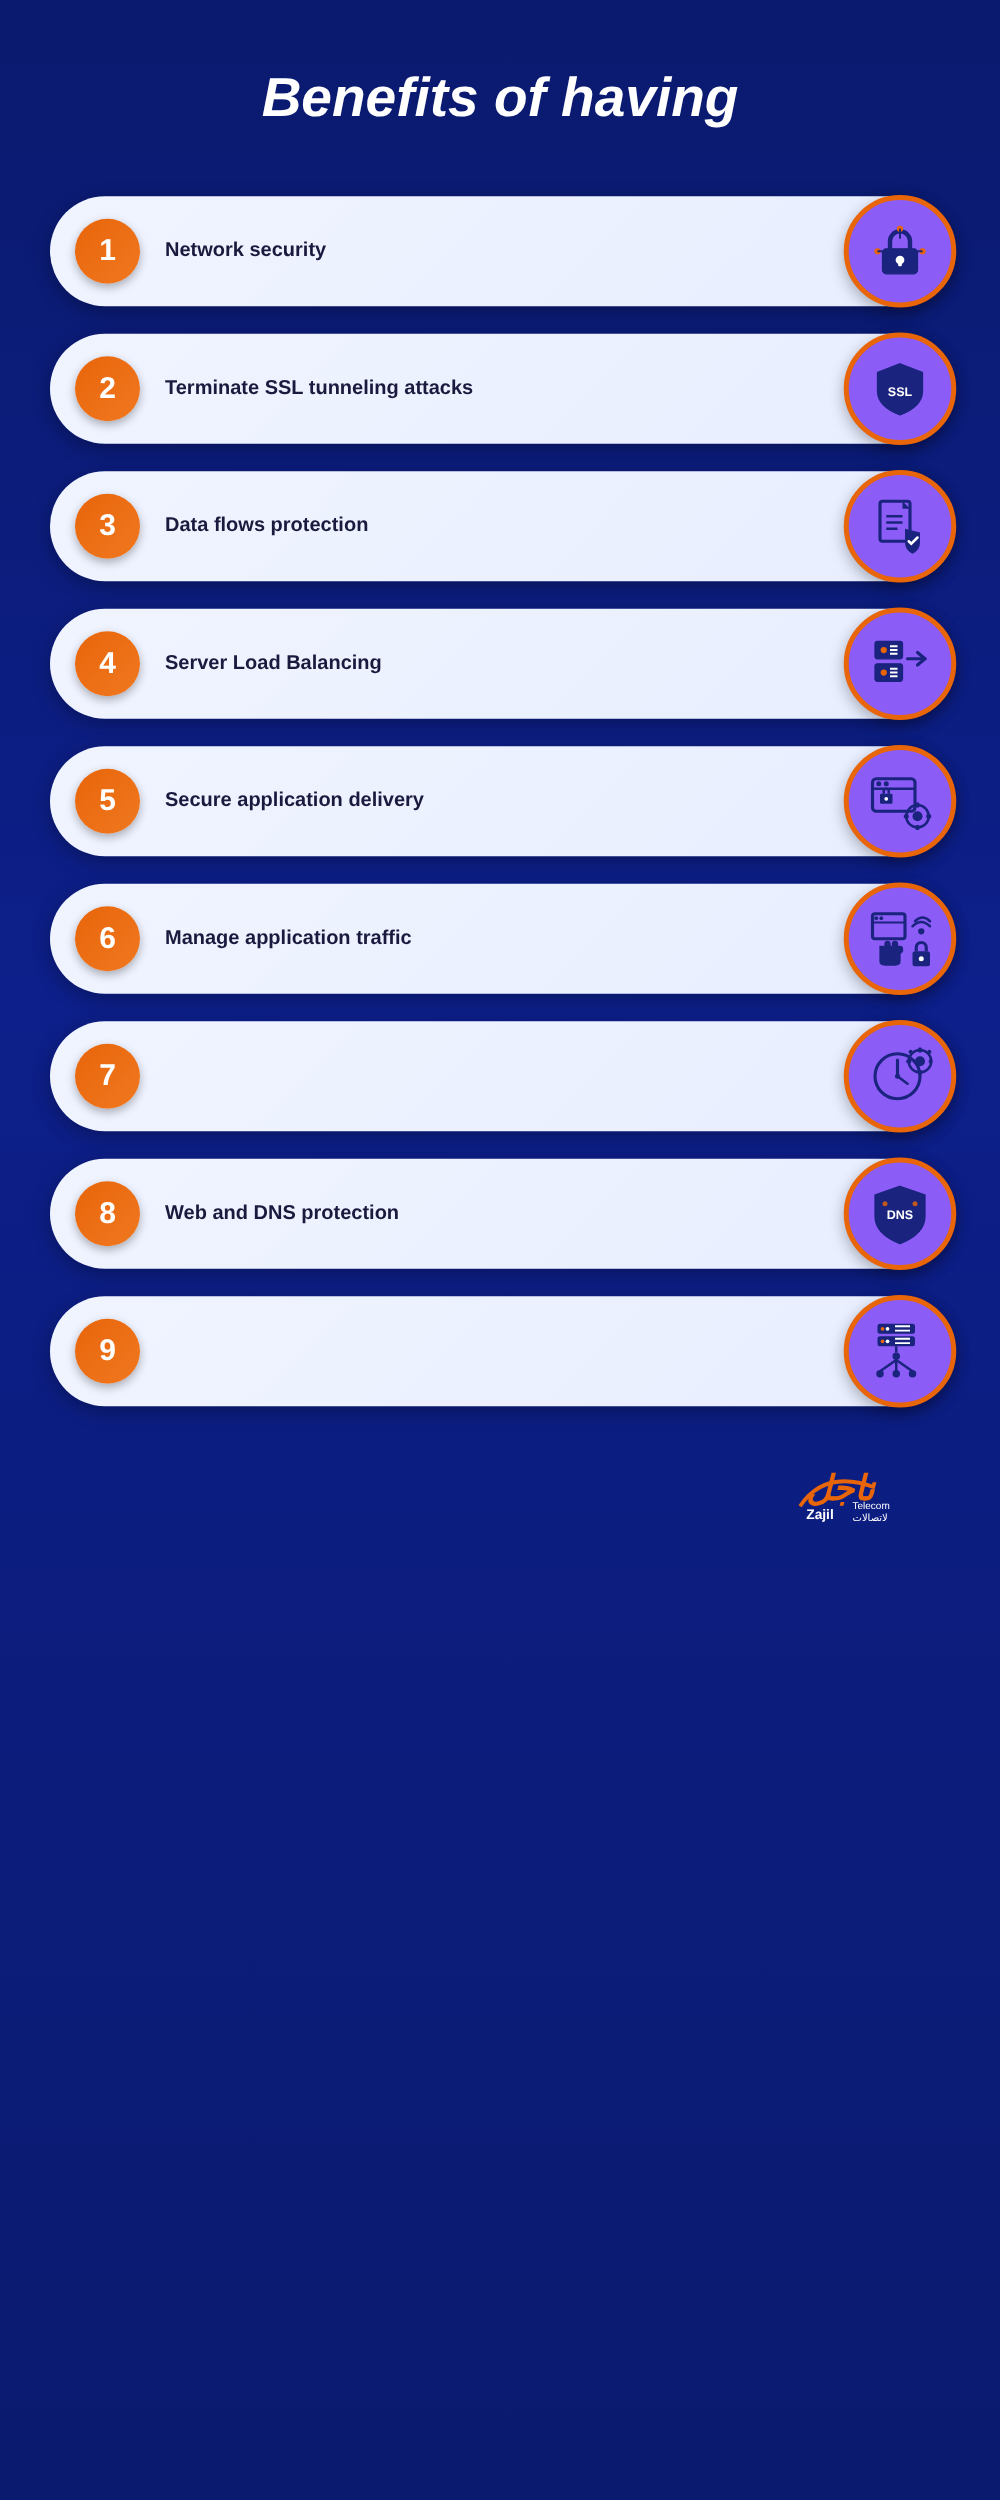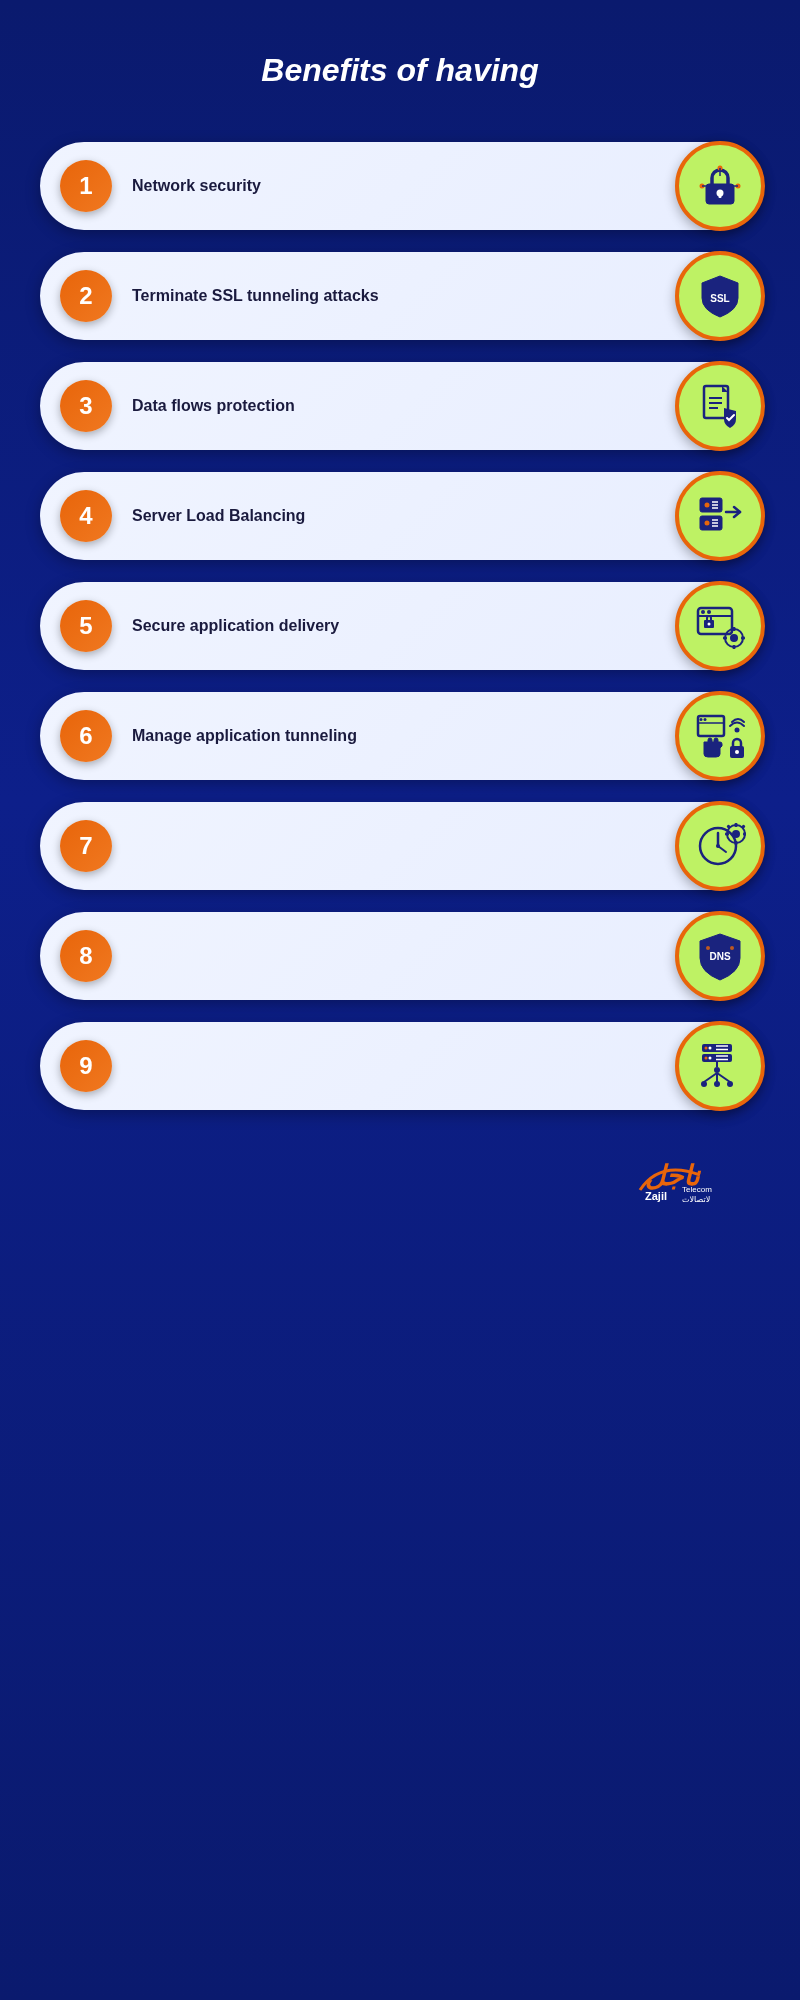--- a/index.html
+++ b/index.html
@@ -15,21 +15,21 @@
       padding: 50px 40px 40px;
     }
 
     .title-section {
       text-align: center;
       margin-bottom: 50px;
     }
 
     .title-section h1 {
       color: white;
-      font-size: 32px;
+      font-size: 44px;
       font-weight: 900;
       line-height: 1.3;
       font-style: italic;
     }
 
     .items-container {
       width: 100%;
       display: flex;
       flex-direction: column;
       gap: 22px;
@@ -73,21 +73,21 @@
     .benefit-label {
       color: #1a1a3e;
       font-size: 16px;
       font-weight: 600;
     }
 
     .icon-circle {
       width: 90px;
       height: 90px;
       border-radius: 50%;
-      background: #bef264;
+      background: #8b5cf6;
       border: 4px solid #e8650a;
       display: flex;
       align-items: center;
       justify-content: center;
       flex-shrink: 0;
       position: absolute;
       right: -5px;
       box-shadow: 0 4px 12px rgba(0,0,0,0.3);
       z-index: 2;
     }
@@ -239,21 +239,21 @@
         <circle cx="15" cy="24" r="1.5" fill="white"></circle>
       </svg>
     </div>
   </div>
 
   <div class="benefit-row">
     <div class="benefit-card">
       <div class="number-badge">
         <span>6</span>
       </div>
-      <span class="benefit-label">Manage application tunneling</span>
+      <span class="benefit-label">Manage application traffic</span>
     </div>
     <div class="icon-circle">
       <svg viewBox="0 0 52 52" fill="none" xmlns="http://www.w3.org/2000/svg">
 
         <rect x="4" y="6" width="26" height="20" rx="2" fill="none" stroke="#1a237e" stroke-width="2.5"></rect>
         <line x1="4" y1="13" x2="30" y2="13" stroke="#1a237e" stroke-width="1.5"></line>
         <circle cx="7" cy="9.5" r="1.5" fill="#1a237e"></circle>
         <circle cx="11" cy="9.5" r="1.5" fill="#1a237e"></circle>
 
         <path d="M38 12 Q44 6 50 12" stroke="#1a237e" stroke-width="2" fill="none" stroke-linecap="round"></path>
@@ -295,20 +295,21 @@
         <rect x="33" y="5" width="3" height="3" rx="1" fill="#1a237e" transform="rotate(45 34.5 6.5)"></rect>
       </svg>
     </div>
   </div>
 
   <div class="benefit-row">
     <div class="benefit-card">
       <div class="number-badge">
         <span>8</span>
       </div>
+      <span class="benefit-label">Web and DNS protection</span>
     </div>
     <div class="icon-circle">
       <svg viewBox="0 0 52 52" fill="none" xmlns="http://www.w3.org/2000/svg">
 
         <path d="M26 4 L46 11 L46 28 Q46 42 26 50 Q6 42 6 28 L6 11 Z" fill="#1a237e" stroke="#1a237e" stroke-width="1"></path>
 
         <text x="26" y="30" text-anchor="middle" fill="white" font-size="10" font-weight="bold" font-family="Arial">DNS</text>
 
         <circle cx="14" cy="18" r="2" fill="#e8650a" opacity="0.8"></circle>
         <circle cx="38" cy="18" r="2" fill="#e8650a" opacity="0.8"></circle>

